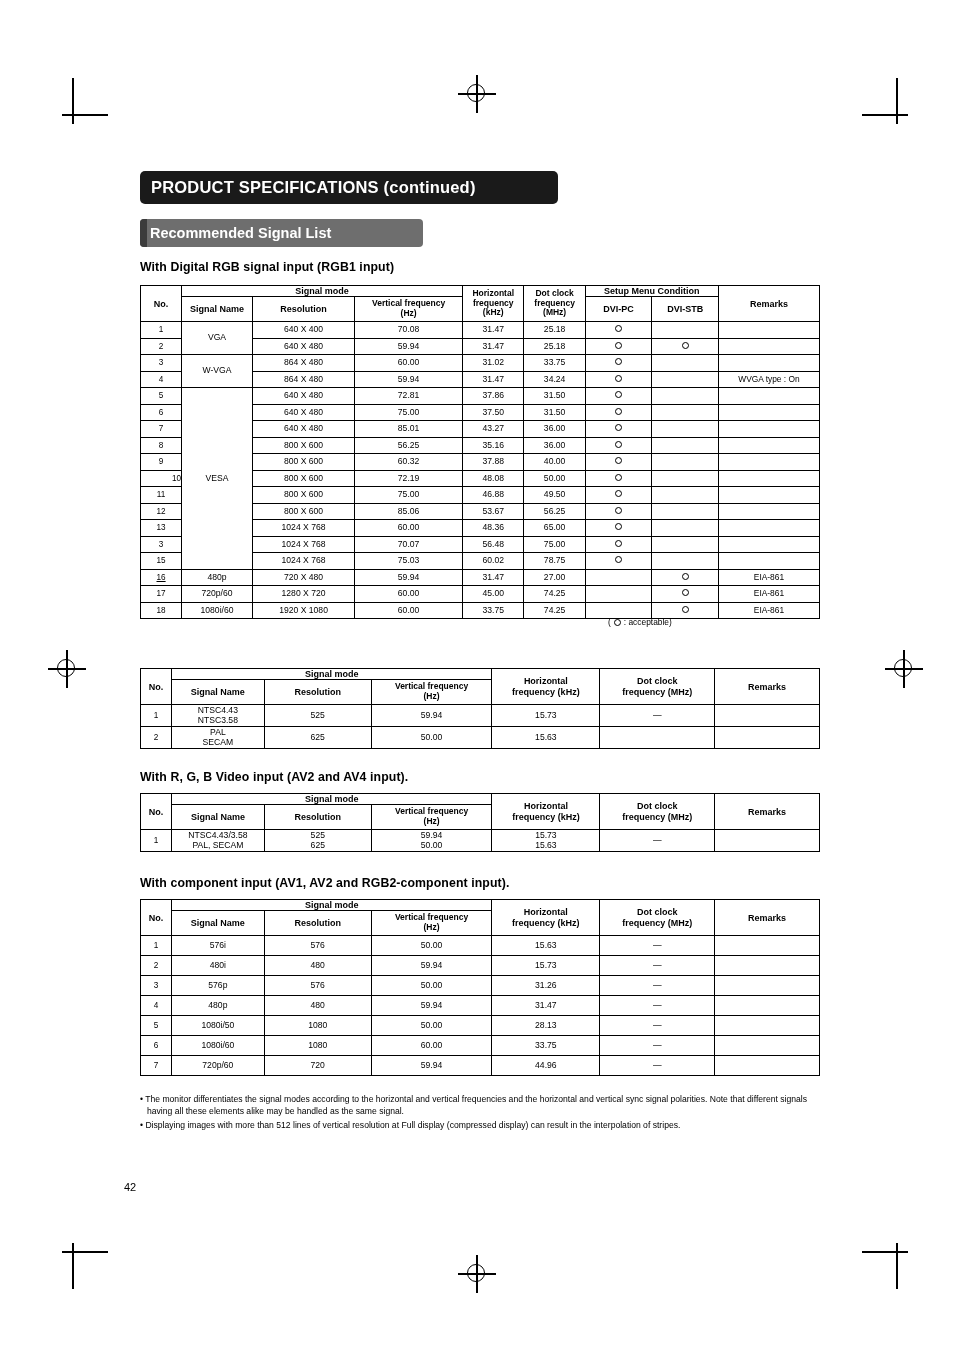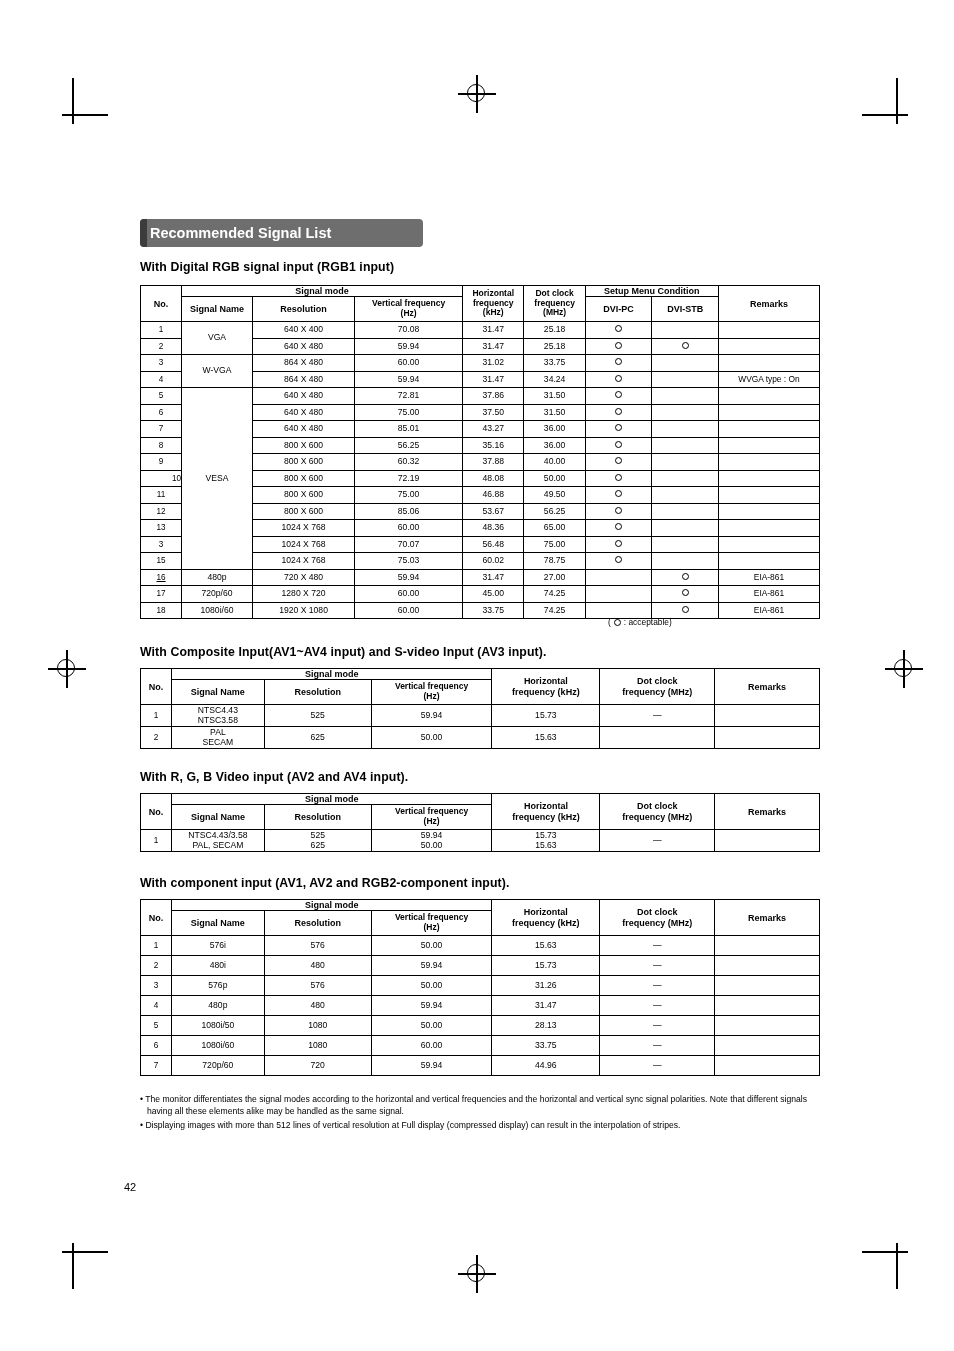--- a/index.html
+++ b/index.html
@@ -177,20 +177,21 @@
       <div class="h"></div>
       <div class="vv"></div>
       <div class="c"></div>
     </div>
   <div class="reg reg-right">
       <div class="h"></div>
       <div class="vv"></div>
       <div class="c"></div>
     </div>
 
+  <div class="title-bar">PRODUCT SPECIFICATIONS (continued)</div>
   <div class="sub-bar">
     <span class="sub-accent"></span>
     <span>Recommended Signal List</span>
   </div>
 
   <div class="sect-head" style="left:140px; top:260px;">With Digital RGB signal input (RGB1 input)</div>
 
   <table class="sig" id="t1" style="left:140px; top:285px; width:680px;">
     <colgroup>
       <col style="width:31px">
@@ -409,21 +410,20 @@
         </tr>
       </tbody>
   </table>
 
   <div class="acceptable-note" style="left:608px; top:617px;">
     <span>(</span>
     <span class="circ"></span>
     <span>: acceptable)</span>
   </div>
 
-  <div class="sect-head" style="left:140px; top:645px;">With Composite Input(AV1~AV4 input) and S-video Input (AV3 input).</div>
 
   <table class="sig" id="t2" style="left:140px; top:668px; width:680px;">
     <colgroup>
       <col style="width:31px">
         <col style="width:93px">
         <col style="width:107px">
         <col style="width:121px">
       <col style="width:108px">
         <col style="width:115px">
         <col style="width:105px">

